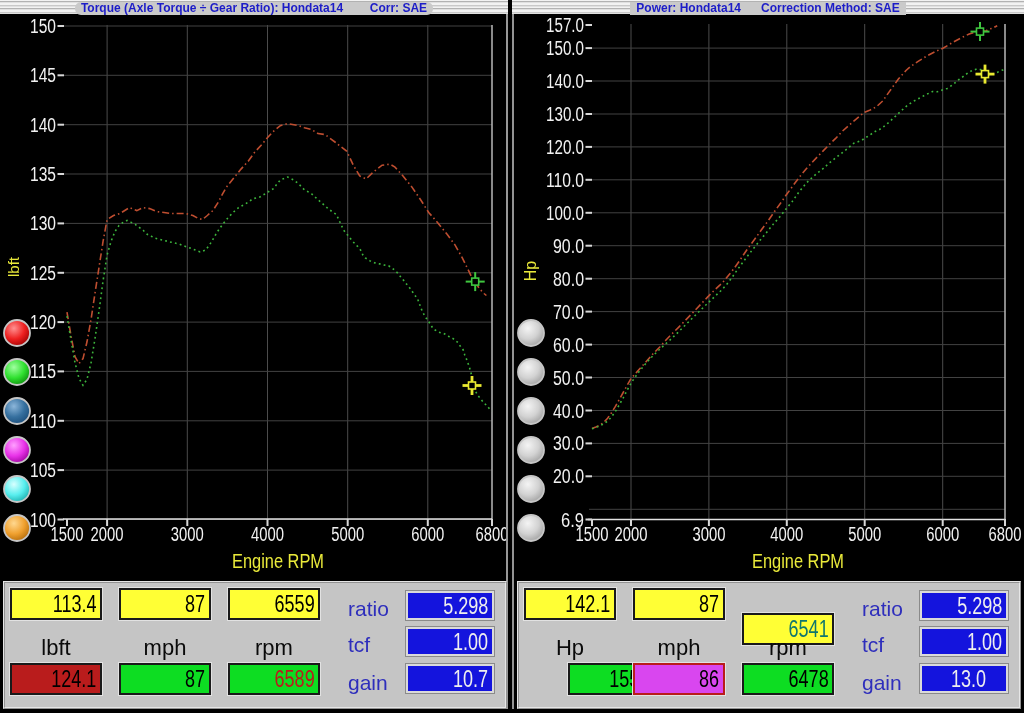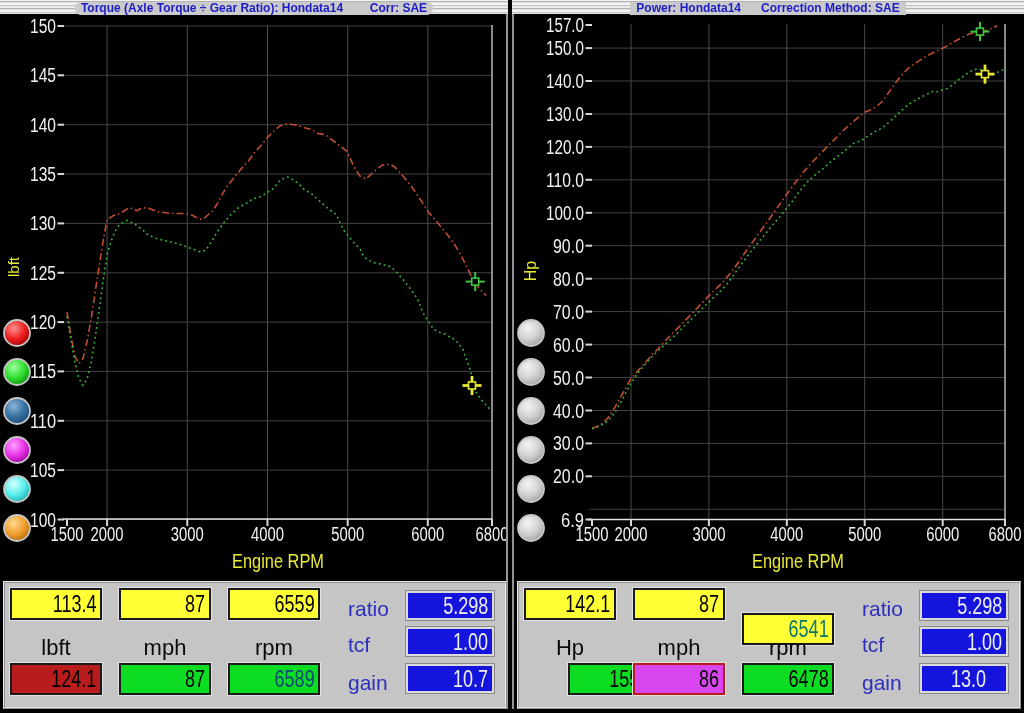--- a/index.html
+++ b/index.html
@@ -206,21 +206,21 @@
 <div style="position:absolute;left:0;top:0;width:508px;height:14px;background:#c3c3c3;background-image:repeating-linear-gradient(180deg,#f2f2f2 0px,#f2f2f2 1px,#b2b2b2 1.5px,#e0e0e0 2.5px,#e0e0e0 3px,#bcbcbc 3.5px);text-align:center;line-height:13px;">
   <span style="background:#cacaca;color:#1c1cc8;font-weight:bold;font-size:12px;padding:0 6px;display:inline-block;border-radius:6px;">Torque (Axle Torque ÷ Gear Ratio): Hondata14&nbsp;&nbsp;&nbsp;&nbsp;&nbsp;&nbsp;&nbsp;&nbsp;Corr: SAE</span></div>
 <div style="position:absolute;left:512px;top:0;width:512px;height:14px;background:#c3c3c3;background-image:repeating-linear-gradient(180deg,#f2f2f2 0px,#f2f2f2 1px,#b2b2b2 1.5px,#e0e0e0 2.5px,#e0e0e0 3px,#bcbcbc 3.5px);text-align:center;line-height:13px;">
   <span style="background:#cacaca;color:#1c1cc8;font-weight:bold;font-size:12px;padding:0 6px;display:inline-block;">Power: Hondata14&nbsp;&nbsp;&nbsp;&nbsp;&nbsp;&nbsp;Correction Method: SAE</span></div>
 <div style="position:absolute;left:3px;top:581px;width:500px;height:124px;background:#c5c5c5;border:2px ridge #e6e6e6;"></div>
 <div style="position:absolute;left:10px;top:588px;width:88px;height:28px;background:#ffff35;border:2px solid #1a1a1a;box-shadow:0 0 0 1px #e2e2e2;text-align:right;line-height:28px;color:#000;font-size:24px;"><span style="display:inline-block;transform:scaleX(0.75);transform-origin:100% 50%;padding-right:5px;">113.4</span></div>
 <div style="position:absolute;left:119px;top:588px;width:88px;height:28px;background:#ffff35;border:2px solid #1a1a1a;box-shadow:0 0 0 1px #e2e2e2;text-align:right;line-height:28px;color:#000;font-size:24px;"><span style="display:inline-block;transform:scaleX(0.75);transform-origin:100% 50%;padding-right:5px;">87</span></div>
 <div style="position:absolute;left:228px;top:588px;width:88px;height:28px;background:#ffff35;border:2px solid #1a1a1a;box-shadow:0 0 0 1px #e2e2e2;text-align:right;line-height:28px;color:#000;font-size:24px;"><span style="display:inline-block;transform:scaleX(0.75);transform-origin:100% 50%;padding-right:5px;">6559</span></div>
 <div style="position:absolute;left:10px;top:663px;width:88px;height:28px;background:#b91c1c;border:2px solid #1a1a1a;box-shadow:0 0 0 1px #e2e2e2;text-align:right;line-height:28px;color:#000;font-size:24px;"><span style="display:inline-block;transform:scaleX(0.75);transform-origin:100% 50%;padding-right:5px;">124.1</span></div>
 <div style="position:absolute;left:119px;top:663px;width:88px;height:28px;background:#0ddd22;border:2px solid #1a1a1a;box-shadow:0 0 0 1px #e2e2e2;text-align:right;line-height:28px;color:#000;font-size:24px;"><span style="display:inline-block;transform:scaleX(0.75);transform-origin:100% 50%;padding-right:5px;">87</span></div>
-<div style="position:absolute;left:228px;top:663px;width:88px;height:28px;background:#0ddd22;border:2px solid #1a1a1a;box-shadow:0 0 0 1px #e2e2e2;text-align:right;line-height:28px;color:#0c4a6e;font-size:24px;"><span style="display:inline-block;transform:scaleX(0.75);transform-origin:100% 50%;padding-right:5px;">6589</span></div>
+<div style="position:absolute;left:228px;top:663px;width:88px;height:28px;background:#0ddd22;border:2px solid #1a1a1a;box-shadow:0 0 0 1px #e2e2e2;text-align:right;line-height:28px;color:#b91c1c;font-size:24px;"><span style="display:inline-block;transform:scaleX(0.75);transform-origin:100% 50%;padding-right:5px;">6589</span></div>
 <div style="position:absolute;left:-4px;top:635px;width:120px;text-align:center;color:#0a0a0a;font-size:22px;">lbft</div>
 <div style="position:absolute;left:105px;top:635px;width:120px;text-align:center;color:#0a0a0a;font-size:22px;">mph</div>
 <div style="position:absolute;left:214px;top:635px;width:120px;text-align:center;color:#0a0a0a;font-size:22px;">rpm</div>
 <div style="position:absolute;left:348px;top:597px;color:#2e2ebc;font-size:21px;">ratio</div>
 <div style="position:absolute;left:348px;top:633px;color:#2e2ebc;font-size:21px;">tcf</div>
 <div style="position:absolute;left:348px;top:671px;color:#2e2ebc;font-size:21px;">gain</div>
 <div style="position:absolute;left:406px;top:591px;width:84px;height:25px;background:#1414dd;border:2px solid #dadada;box-shadow:0 0 0 1px #8a8a8a;text-align:right;line-height:25px;color:#efefef;font-size:24px;"><span style="display:inline-block;transform:scaleX(0.75);transform-origin:100% 50%;padding-right:5px;">5.298</span></div>
 <div style="position:absolute;left:406px;top:627px;width:84px;height:25px;background:#1414dd;border:2px solid #dadada;box-shadow:0 0 0 1px #8a8a8a;text-align:right;line-height:25px;color:#efefef;font-size:24px;"><span style="display:inline-block;transform:scaleX(0.75);transform-origin:100% 50%;padding-right:5px;">1.00</span></div>
 <div style="position:absolute;left:406px;top:664px;width:84px;height:25px;background:#1414dd;border:2px solid #dadada;box-shadow:0 0 0 1px #8a8a8a;text-align:right;line-height:25px;color:#efefef;font-size:24px;"><span style="display:inline-block;transform:scaleX(0.75);transform-origin:100% 50%;padding-right:5px;">10.7</span></div>
 <div style="position:absolute;left:517px;top:581px;width:500px;height:124px;background:#c5c5c5;border:2px ridge #e6e6e6;"></div>

